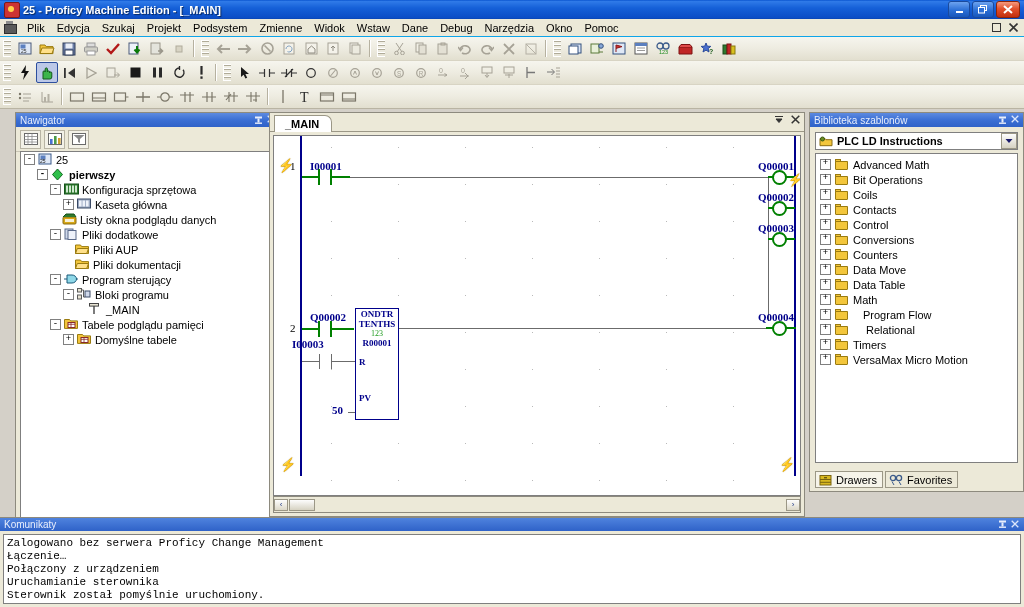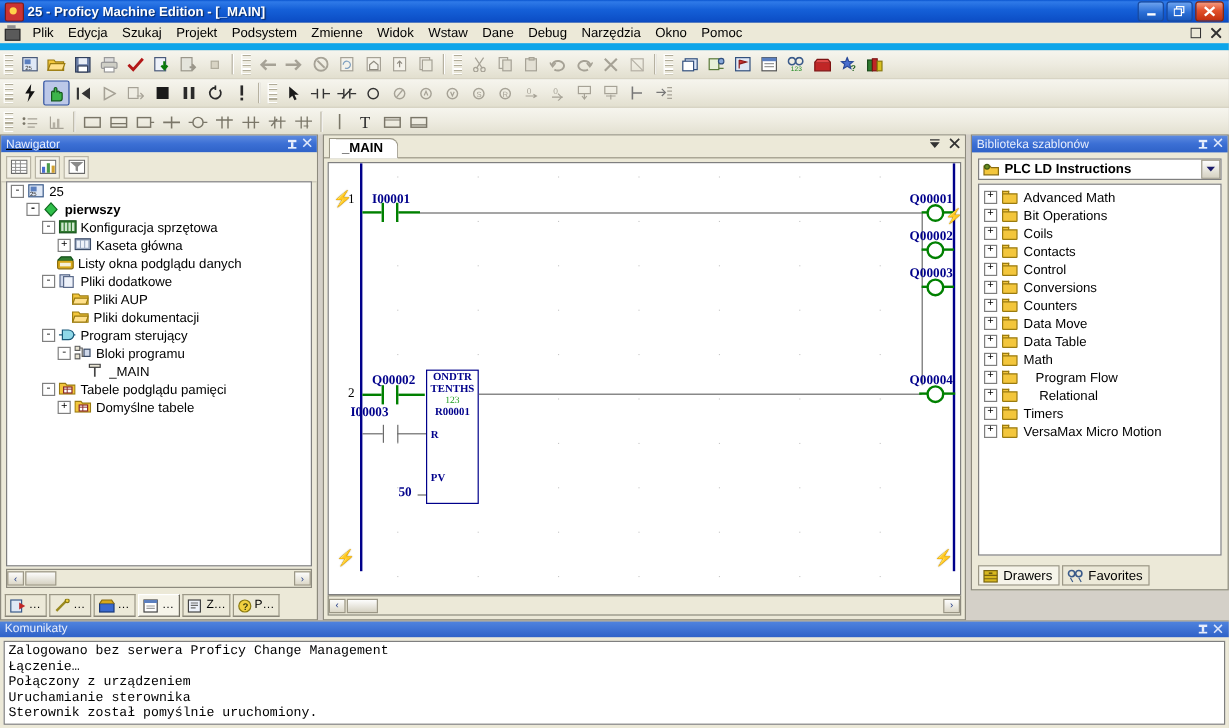--- a/index.html
+++ b/index.html
@@ -23,21 +23,21 @@
   }
   .titlebar .tb-icon:after{content:"";position:absolute;left:3px;top:3px;width:6px;height:6px;background:#ffd24a;border-radius:50%;}
   .titlebar .tb-text{font-weight:bold;font-size:11px;text-shadow:1px 1px 1px rgba(0,0,0,.55);white-space:nowrap;}
   .tb-btns{margin-left:auto;display:flex;gap:2px;padding-right:2px;}
   .tb-btn{width:20px;height:15px;border:1px solid #1b4a9c;border-radius:3px;
     background:linear-gradient(180deg,#6da3ef,#2b6fd6 55%,#1857bb);
     display:flex;align-items:center;justify-content:center;color:#fff;font-size:9px;line-height:1;}
   .tb-btn.close{background:linear-gradient(180deg,#f59a7f,#e2512c 45%,#c22f10);border-color:#8e2509;width:22px;font-weight:bold;font-size:11px;}
 
   
-  .menubar{height:17px;display:flex;align-items:center;background:#ece9d8;border-bottom:6px solid #0ea5e9;padding-left:2px;}
+  .menubar{height:17px;display:flex;align-items:center;background:#ece9d8;border-bottom:1px solid #0ea5e9;padding-left:2px;}
   .menubar .sysico{width:15px;height:14px;margin-right:4px;position:relative;}
   .menubar .sysico:before{content:"";position:absolute;left:2px;top:3px;width:11px;height:8px;background:#5a5a5a;border:1px solid #2e2e2e;}
   .menubar .sysico:after{content:"";position:absolute;left:4px;top:0px;width:7px;height:3px;background:#8e8e8e;}
   .mi{padding:2px 6px;font-size:11px;color:#000;cursor:default;white-space:nowrap;}
   .menubar .mdi-btns{margin-left:auto;display:flex;gap:5px;padding-right:5px;font-size:10px;color:#333;}
   .mdi-b{width:12px;height:12px;display:flex;align-items:center;justify-content:center;}
 
   
   .tbrow{height:23px;display:flex;align-items:center;
     background:linear-gradient(180deg,#f6f5ee 0%,#eeece1 48%,#e2dfcf 100%);
@@ -59,21 +59,21 @@
   .panel{position:absolute;background:#ece9d8;border:1px solid #8d8a7e;box-sizing:border-box;}
   .panel-title{
     height:14px;display:flex;align-items:center;padding-left:4px;
     background:linear-gradient(180deg,#5d8ae0,#3b6fd4 50%,#2f62c8);
     color:#e8eefc;font-size:10px;}
   .panel-title .pt-text{white-space:nowrap;}
   .pt-btns{margin-left:auto;display:flex;gap:4px;padding-right:4px;color:#dce6fb;font-size:9px;align-items:center;}
   .pin{width:9px;height:9px;display:block;}
 
   
-  #navigator{left:0;top:0;width:265px;height:405px;text-decoration:underline;}
+  #navigator{left:15px;top:0;width:265px;height:495px;}
   .nav-toolbar{height:20px;display:flex;align-items:center;gap:3px;padding:2px 4px;background:#ece9d8;border-bottom:1px solid #c9c5b5;}
   .nav-tb-btn{width:19px;height:17px;border:1px solid #b8b4a4;background:#f3f1e7;display:flex;align-items:center;justify-content:center;}
   .tree{position:absolute;left:4px;top:38px;right:4px;bottom:44px;background:#fff;border:1px solid #7f7f7f;overflow:hidden;}
   .tnode{display:flex;align-items:center;height:15px;font-size:11px;white-space:nowrap;padding-left:2px;}
   .tnode .exp{width:9px;height:9px;border:1px solid #808080;background:#fff;margin-right:3px;
     display:flex;align-items:center;justify-content:center;font-size:9px;line-height:7px;color:#000;font-family:"Liberation Mono",monospace;flex:none;}
   .tnode .exp.none{border:none;background:transparent;}
   .tico{width:15px;height:13px;margin-right:3px;flex:none;position:relative;}
   .tnode.bold{font-weight:bold;}
   .nav-hscroll{position:absolute;left:4px;right:4px;bottom:26px;height:14px;background:#ece9d8;border:1px solid #8d8a7e;display:flex;align-items:center;}

